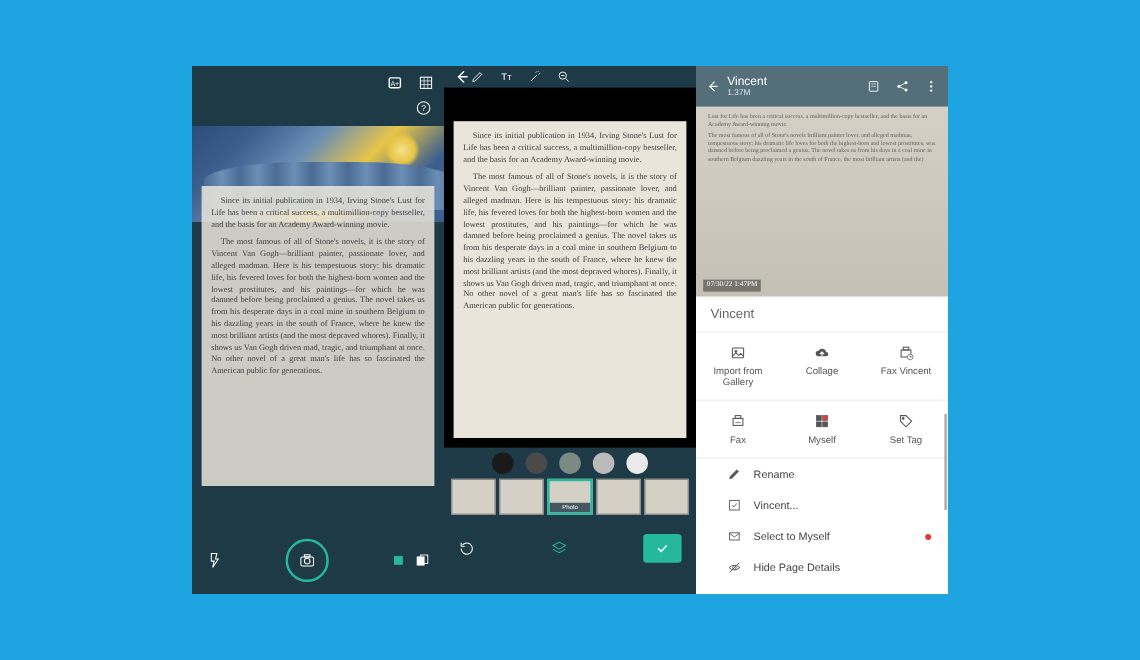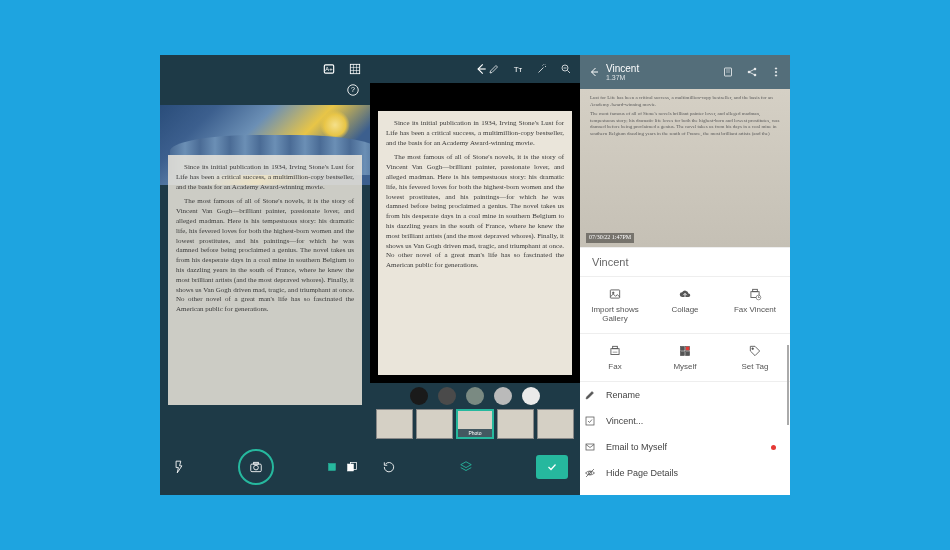--- a/index.html
+++ b/index.html
@@ -17,21 +17,21 @@
   .starry { position: absolute; top: 0; left: 0; right: 0; height: 80px; background: linear-gradient(135deg, #2a4d7a 0%, #3c5f8e 20%, #6b8fb5 40%, #e8c547 60%, #3c5f8e 80%); }
   .starry::before { content:''; position:absolute; top:5px; right:20px; width:30px; height:30px; border-radius:50%; background: radial-gradient(circle, #f5e08a 0%, #e8c547 50%, transparent 70%); }
   .starry::after { content:''; position:absolute; top:30px; left:10px; width:100%; height:40px; background: repeating-linear-gradient(90deg, #4a6b95 0px, #6b8fb5 15px, #4a6b95 30px); border-radius: 40% 40% 0 0; }
   .page-text { position: absolute; top: 50px; left: 8px; right: 8px; bottom: 0; background: rgba(235,230,220,0.85); padding: 8px; font-size: 7px; line-height: 1.4; color: #3a3a3a; font-family: Georgia, serif; }
   .page-text p { margin-bottom: 5px; text-align: justify; text-indent: 8px; }
   .s1-bottom { position: absolute; bottom: 0; left: 0; right: 0; height: 56px; display: flex; align-items: center; justify-content: space-between; padding: 0 12px; }
   .shutter { width: 36px; height: 36px; border: 2px solid #26b89e; border-radius: 50%; display: flex; align-items: center; justify-content: center; }
   .mode-icons { display: flex; gap: 8px; }
   
   
-  .s2-top { height: 28px; display: flex; align-items: center; justify-content: flex-end; padding: 0 8px; }
+  .s2-top { height: 18px; display: flex; align-items: center; justify-content: flex-start; padding: 0 8px; }
   .s2-tools { display: flex; gap: 12px; }
   .s2-preview { height: 300px; background: #000; position: relative; }
   .s2-page { position: absolute; top: 28px; left: 8px; right: 8px; bottom: 8px; background: #eae5da; padding: 8px; font-size: 7px; line-height: 1.4; color: #3a3a3a; font-family: Georgia, serif; }
   .s2-page p { margin-bottom: 5px; text-align: justify; text-indent: 8px; }
   .s2-filters { height: 64px; background: #1e3a47; padding: 4px 6px; }
   .filter-dots { display: flex; justify-content: center; gap: 10px; margin-bottom: 4px; }
   .dot { width: 18px; height: 18px; border-radius: 50%; }
   .filter-thumbs { display: flex; gap: 3px; }
   .thumb { flex: 1; height: 30px; background: #d5d0c5; border: 1px solid #888; font-size: 5px; overflow: hidden; position: relative; }
   .thumb.active { border: 2px solid #26b89e; }
@@ -46,21 +46,21 @@
   .s3-size { font-size: 7px; opacity: 0.8; }
   .s3-acts { display: flex; gap: 12px; }
   .s3-doc-preview { height: 158px; background: linear-gradient(#d5d0c5, #c5c0b5); position: relative; padding: 6px 10px; font-size: 5px; line-height: 1.3; color: #5a5a5a; font-family: Georgia, serif; }
   .s3-doc-preview p { margin-bottom: 3px; }
   .s3-date { position: absolute; bottom: 4px; left: 6px; font-size: 6px; color: #fff; background: rgba(0,0,0,0.4); padding: 1px 3px; }
   .s3-sheet-title { padding: 8px 12px; font-size: 11px; color: #666; border-top: 1px solid #eee; }
   .s3-action-grid { display: grid; grid-template-columns: repeat(3, 1fr); padding: 4px 0; border-top: 1px solid #eee; }
   .s3-action-cell { display: flex; flex-direction: column; align-items: center; padding: 6px 2px; gap: 4px; }
   .s3-action-label { font-size: 8px; color: #555; text-align: center; }
   .s3-list { border-top: 1px solid #eee; }
-  .s3-list-item { display: flex; align-items: center; gap: 10px; padding: 7px 4px; font-size: 9px; color: #444; position: relative; }
+  .s3-list-item { display: flex; align-items: center; gap: 10px; padding: 7px 26px; font-size: 9px; color: #444; position: relative; }
   .s3-badge { position: absolute; right: 14px; width: 5px; height: 5px; background: #e53935; border-radius: 50%; }
   .scrollbar { position: absolute; right: 1px; top: 290px; width: 2px; height: 80px; background: #aaa; }
   
   .icon { display: inline-flex; width: 14px; height: 14px; align-items: center; justify-content: center; }
   .icon svg { width: 100%; height: 100%; }
   .white { color: #fff; fill: #fff; stroke: #fff; }
   .teal { color: #26b89e; fill: #26b89e; stroke: #26b89e; }
   .dark { color: #555; fill: #555; stroke: #555; }
   .small-icon { width: 12px; height: 12px; }
 </style>
@@ -259,21 +259,21 @@
 
     <div class="s3-action-grid">
       <div class="s3-action-cell">
         <span class="icon dark">
             <svg viewBox="0 0 24 24">
               <rect x="4" y="5" width="16" height="14" rx="1" fill="none" stroke-width="1.5"></rect>
               <circle cx="9" cy="10" r="1.5"></circle>
               <path d="M4 17 L9 12 L13 16 L16 13 L20 17" fill="none" stroke-width="1.5"></path>
             </svg>
           </span>
-        <span class="s3-action-label">Import shows Gallery</span>
+        <span class="s3-action-label">Import from Gallery</span>
       </div>
       <div class="s3-action-cell">
         <span class="icon dark">
             <svg viewBox="0 0 24 24">
               <path d="M7 17 a4 4 0 0 1 0-8 a6 6 0 0 1 11 2 a3 3 0 0 1 0 6 Z" fill="currentColor" stroke="none"></path>
               <path d="M12 17 L12 11 M9 14 L12 11 L15 14" stroke="#fff" fill="none" stroke-width="1.5"></path>
             </svg>
           </span>
         <span class="s3-action-label">Collage</span>
       </div>
@@ -340,21 +340,21 @@
           </span>
         <span>Vincent...</span>
       </div>
       <div class="s3-list-item">
         <span class="icon dark small-icon">
             <svg viewBox="0 0 24 24">
               <rect x="4" y="6" width="16" height="12" fill="none" stroke-width="1.5"></rect>
               <path d="M4 7 L12 13 L20 7" fill="none" stroke-width="1.5"></path>
             </svg>
           </span>
-        <span>Email to Myself</span>
+        <span>Select to Myself</span>
         <span class="s3-badge"></span>
       </div>
       <div class="s3-list-item">
         <span class="icon dark small-icon">
             <svg viewBox="0 0 24 24">
               <path d="M3 12 Q12 4 21 12 Q12 20 3 12" fill="none" stroke-width="1.5"></path>
               <circle cx="12" cy="12" r="3" fill="none" stroke-width="1.5"></circle>
               <line x1="4" y1="20" x2="20" y2="4" stroke-width="1.5"></line>
             </svg>
           </span>

